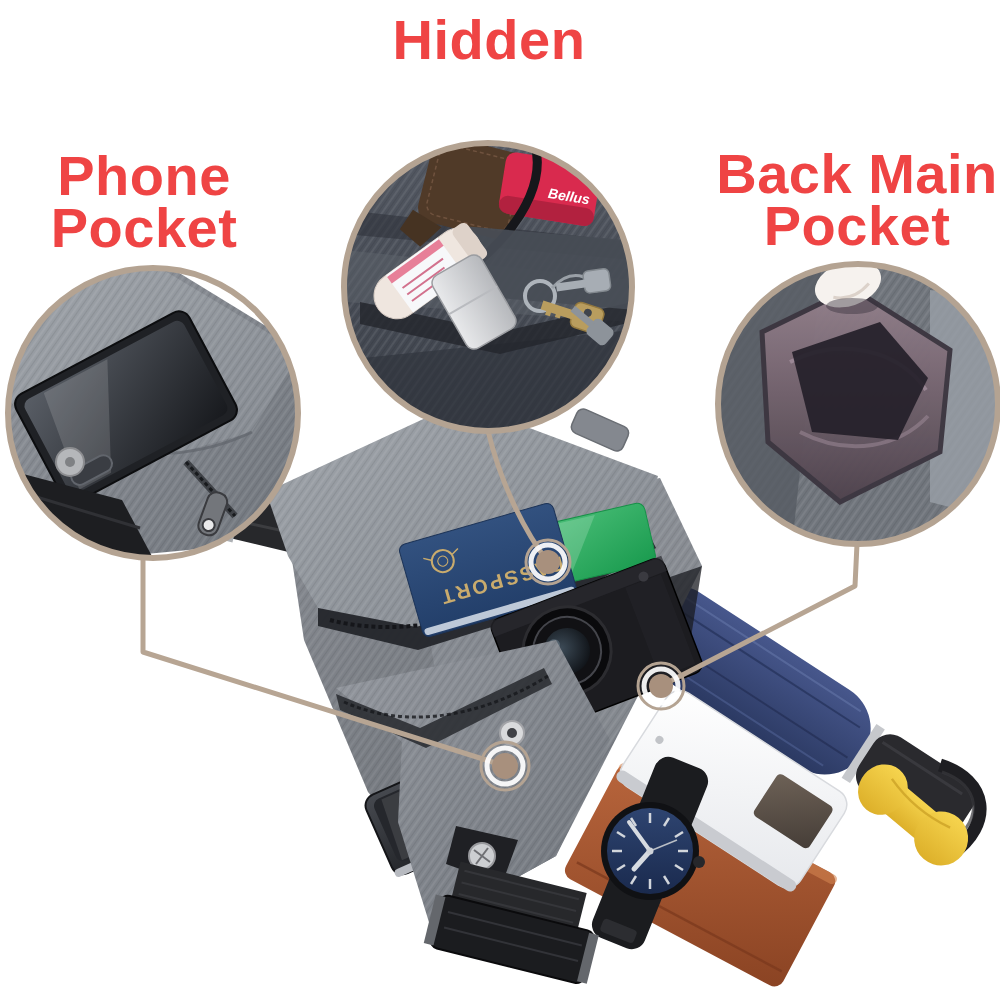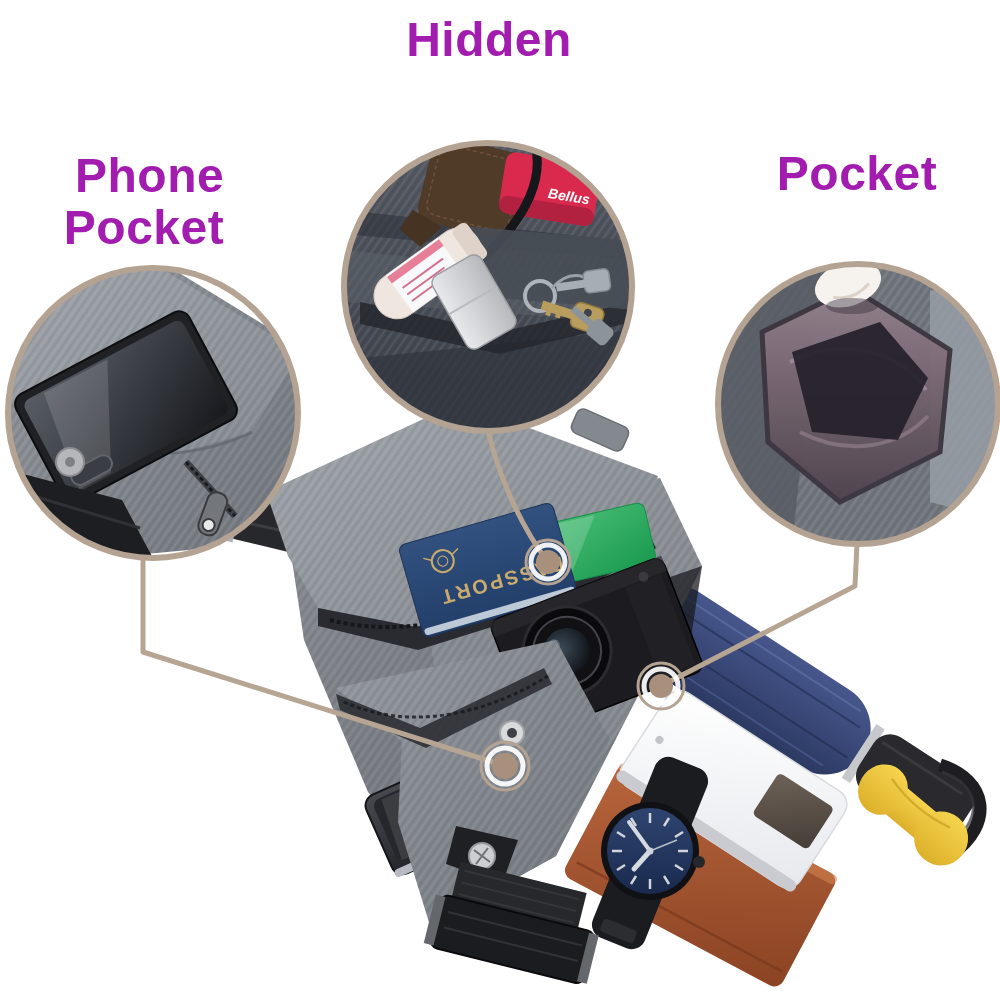--- a/index.html
+++ b/index.html
@@ -3,21 +3,21 @@
 <meta charset="utf-8">
 <style>
   html,body{margin:0;padding:0;background:#ffffff;}
   .stage{
     position:relative;width:1000px;height:1000px;background:#ffffff;
     overflow:hidden;font-family:"Liberation Sans", sans-serif;
   }
   .scene{position:absolute;left:0;top:0;width:1000px;height:1000px;}
   .callout-label{
     position:absolute;transform:translateX(-50%);
-    color:#a21caf;font-weight:bold;font-size:48px;line-height:52px;
+    color:#ef4444;font-weight:bold;font-size:56px;line-height:52px;
     text-align:center;letter-spacing:0.5px;white-space:nowrap;
   }
   .callout-label span{display:block;}
 </style>
 </head>
 <body>
 
 <div class="stage">
 <svg class="scene" viewBox="0 0 1000 1000" xmlns="http://www.w3.org/2000/svg">
   <defs>
@@ -368,23 +368,24 @@
       <g transform="rotate(-18 848 284)">
         <ellipse cx="848" cy="284" rx="34" ry="22" fill="#f6f2ee"></ellipse>
         <path d="M830,292 Q848,302 868,290" stroke="#dcd2ca" stroke-width="3" fill="none"></path>
       </g>
       <ellipse cx="852" cy="306" rx="26" ry="8" fill="#3a333d" opacity="0.45"></ellipse>
     </g>
     <circle cx="858" cy="404" r="140" fill="none" stroke="#b4a392" stroke-width="6"></circle>
   </g>
 </svg>
 
-<div class="callout-label" style="left:144px;top:150px;text-align:right;">
+<div class="callout-label" style="left:144px;top:150px;">
   <span>Phone</span>
   <span>Pocket</span>
 </div>
 <div class="callout-label" style="left:489px;top:14px;">
   <span>Hidden</span>
 </div>
 <div class="callout-label" style="left:857px;top:148px;">
+  <span>Back Main</span>
   <span>Pocket</span>
 </div>
 </div>
 
 </body></html>

